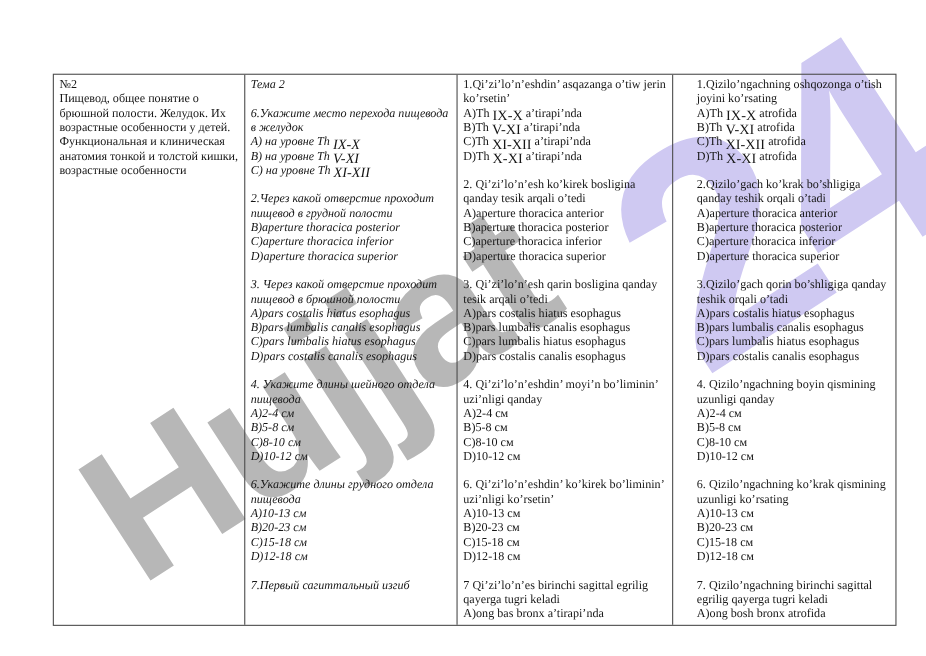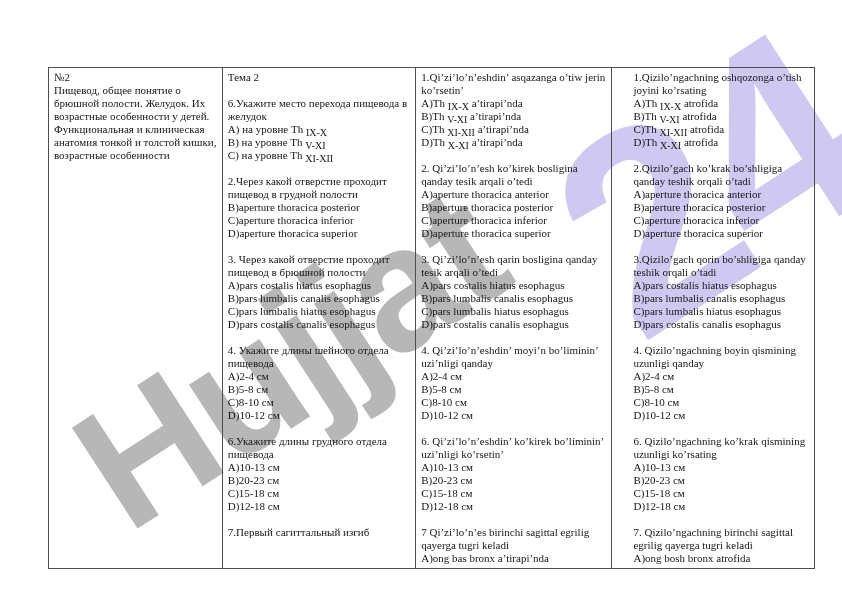--- a/index.html
+++ b/index.html
@@ -34,38 +34,38 @@
     font-size:11px;line-height:13px;color:#161616;
   }
   .cell:last-child{border-right:none;margin-left:16px;}
   .cell0{width:178px;}
   .cell1{width:198px;}
   .cell2{width:201px;}
   .cell3{width:190px;}
   .block{margin-bottom:13px;}
   .block:last-child{margin-bottom:0;}
   .line{min-height:13px;}
-  sub{font-size:10px;line-height:0;}
+  sub{font-size:13px;line-height:0;}
 </style>
 </head>
 <body>
 
 <div class="wm-layer">
   <span class="wm wm-gray" style="color: rgb(183, 183, 183);">Hujjat</span>
   <span class="wm wm-purple" style="color: rgb(207, 201, 242);">24</span>
 </div>
 
 <div class="doc-table" style="border-color: rgb(77, 77, 77);">
     <div class="cell cell0" style="border-color: rgb(77, 77, 77);">
       <div class="block">
         <div class="line">№2</div>
         <div class="line">Пищевод, общее понятие о брюшной полости. Желудок. Их возрастные особенности у детей. Функциональная и клиническая анатомия тонкой и толстой кишки, возрастные особенности</div>
       </div>
     </div>
-    <div class="cell cell1" style="border-color: rgb(77, 77, 77);">
+    <div class="cell cell1" style="border-color: rgb(77, 77, 77); font-style: italic;">
       <div class="block">
         <div class="line">Тема 2</div>
       </div>
       <div class="block">
         <div class="line">6.Укажите место перехода пищевода в желудок</div>
         <div class="line">А) на уровне Th <sub>IX-X</sub></div>
         <div class="line">В) на уровне Th <sub>V-XI</sub></div>
         <div class="line">С) на уровне Th <sub>XI-XII</sub></div>
       </div>
       <div class="block">

